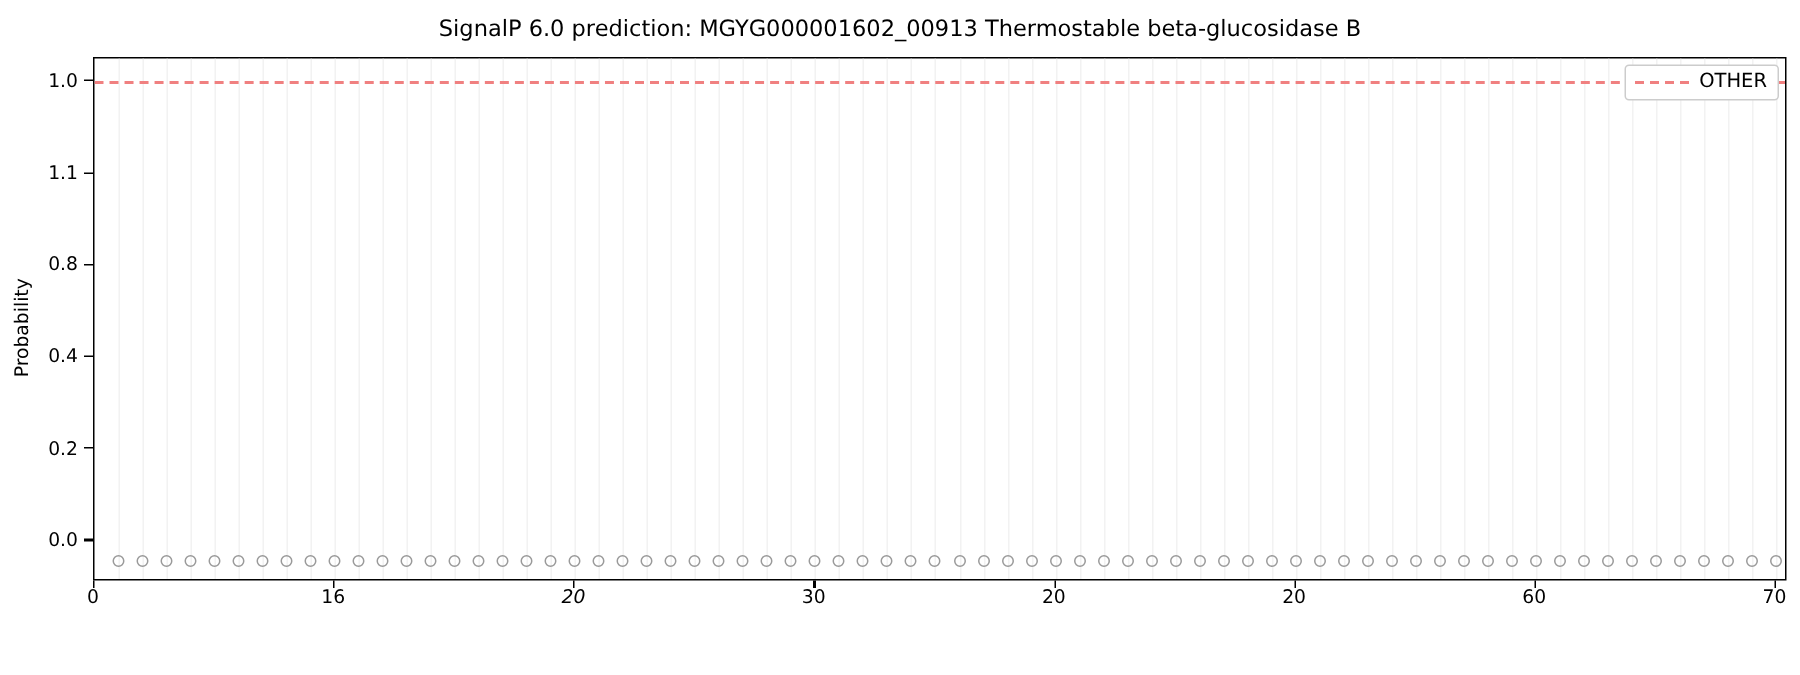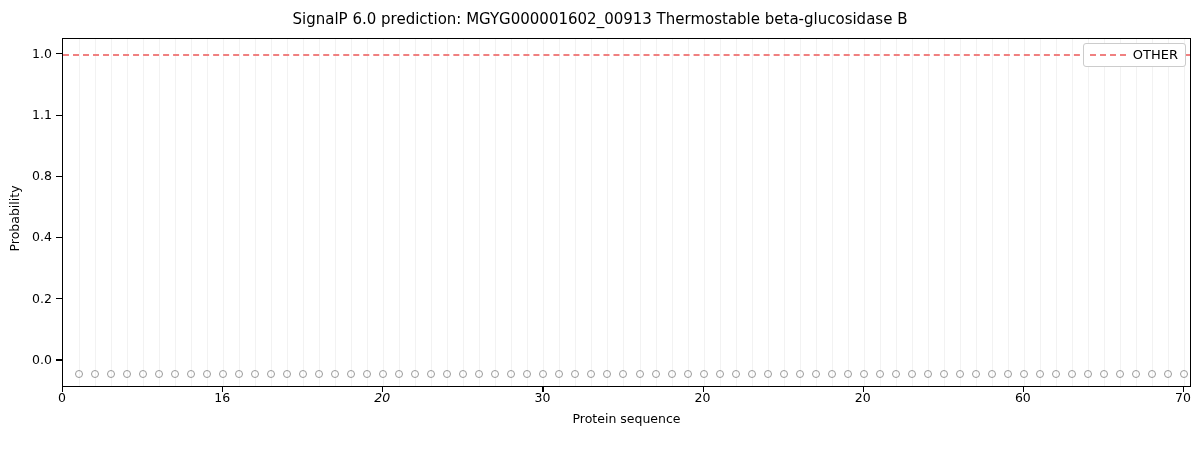--- a/index.html
+++ b/index.html
@@ -435,15 +435,14 @@
       <div class="xtick-mark" style="left: 542.426px;"></div>
       <div class="xtick-text" style="left: 702.567px;">20</div>
       <div class="xtick-mark" style="left: 702.567px;"></div>
       <div class="xtick-text" style="left: 862.709px;">20</div>
       <div class="xtick-mark" style="left: 862.709px;"></div>
       <div class="xtick-text" style="left: 1022.85px;">60</div>
       <div class="xtick-mark" style="left: 1022.85px;"></div>
       <div class="xtick-text" style="left: 1182.99px;">70</div>
       <div class="xtick-mark" style="left: 1182.99px;"></div>
     </div>
-  <div id="xlabel">Protein sequence</div>
 
 </div>
 
 </body></html>

